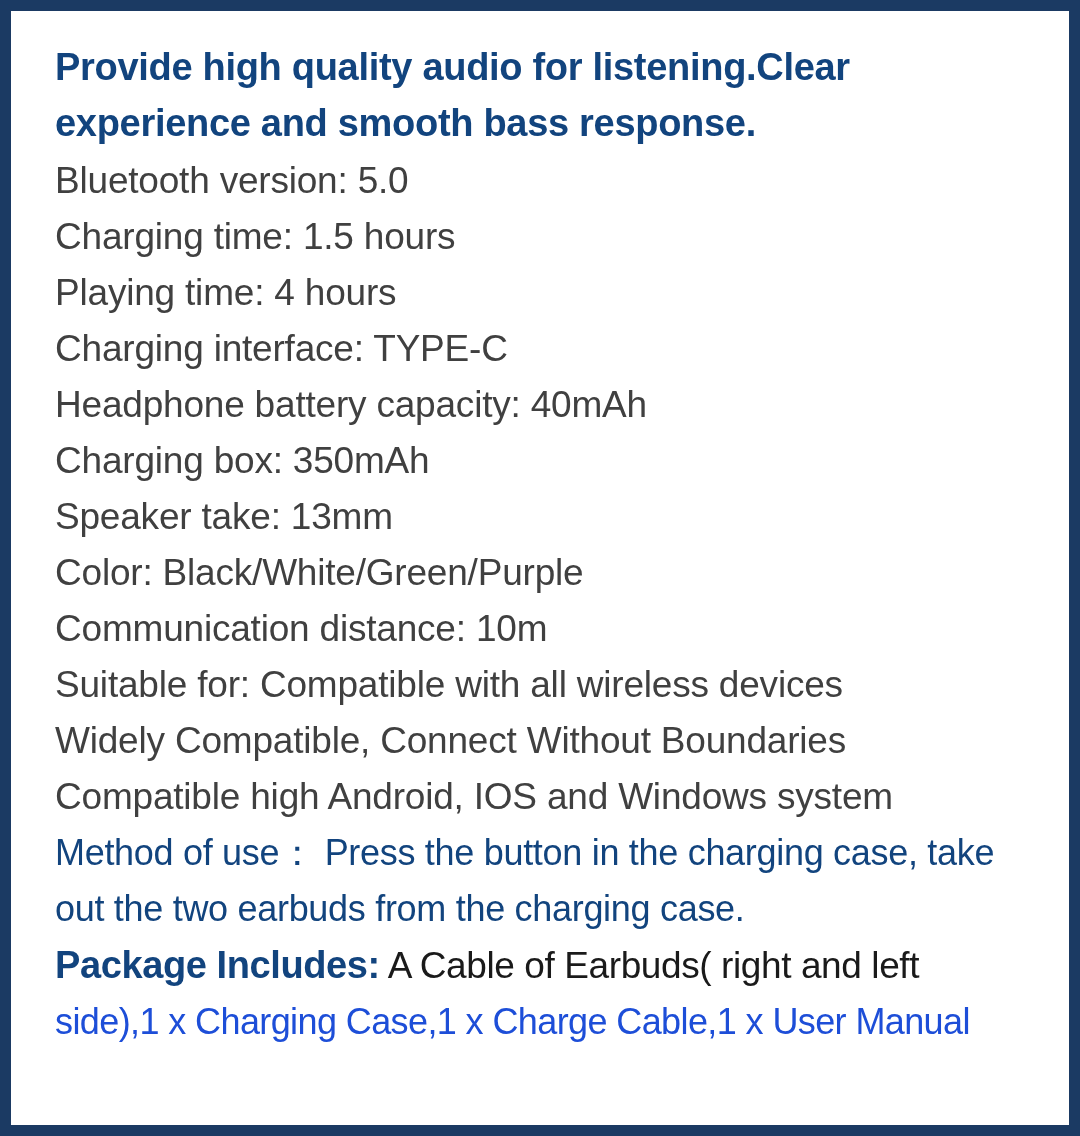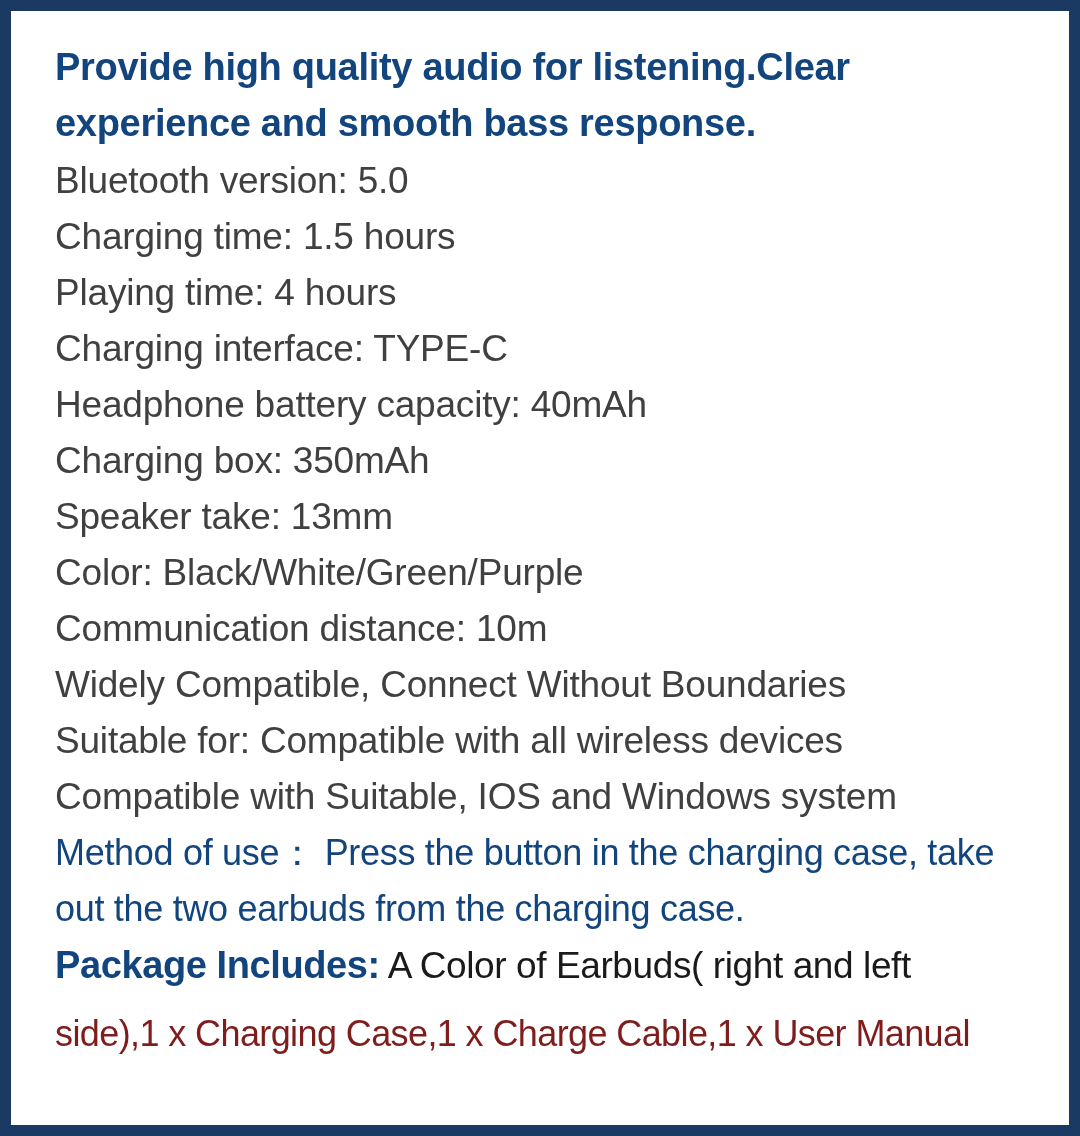--- a/index.html
+++ b/index.html
@@ -58,49 +58,48 @@
     white-space: nowrap;
   }
   .package-label {
     font-weight: bold;
     color: #12447e;
     font-size: 38px;
   }
   .package-tail {
     font-size: 36px;
     line-height: 56px;
-    color: #7f1d1d;
+    color: #1d4ed8;
     letter-spacing: -0.6px;
     white-space: nowrap;
-    margin-top: 12px;
   }
 </style>
 </head>
 <body>
 
 <div class="spec-card">
 
   <div class="heading-block">
     <span class="heading">Provide high quality audio for listening.Clear experience and smooth bass response.</span>
   </div>
 
   <div class="line">Bluetooth version: 5.0</div>
   <div class="line">Charging time: 1.5 hours</div>
   <div class="line">Playing time: 4 hours</div>
   <div class="line">Charging interface: TYPE-C</div>
   <div class="line">Headphone battery capacity: 40mAh</div>
   <div class="line">Charging box: 350mAh</div>
   <div class="line">Speaker take: 13mm</div>
   <div class="line">Color: Black/White/Green/Purple</div>
   <div class="line">Communication distance: 10m</div>
+  <div class="line">Suitable for: Compatible with all wireless devices</div>
   <div class="line">Widely Compatible, Connect Without Boundaries</div>
-  <div class="line">Suitable for: Compatible with all wireless devices</div>
-  <div class="line">Compatible with Suitable, IOS and Windows system</div>
+  <div class="line">Compatible high Android, IOS and Windows system</div>
 
   <div class="method">Method of use：  Press the button in the charging case, take out the two earbuds from the charging case.</div>
 
   <div class="package-line">
     <span class="package-label">Package Includes:</span>
-    <span>A Color of Earbuds( right and left</span>
+    <span>A Cable of Earbuds( right and left</span>
   </div>
   <div class="package-tail">side),1 x Charging Case,1 x Charge Cable,1 x User Manual</div>
 
 </div>
 
 </body></html>

